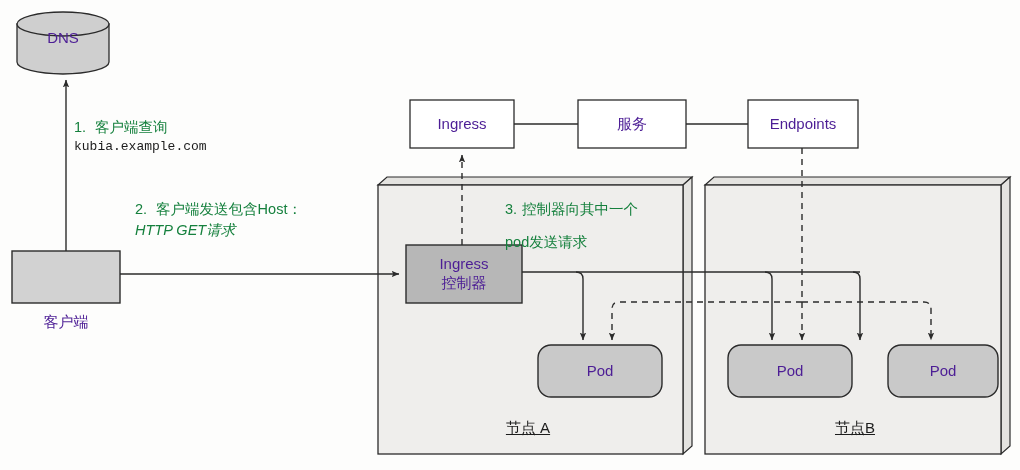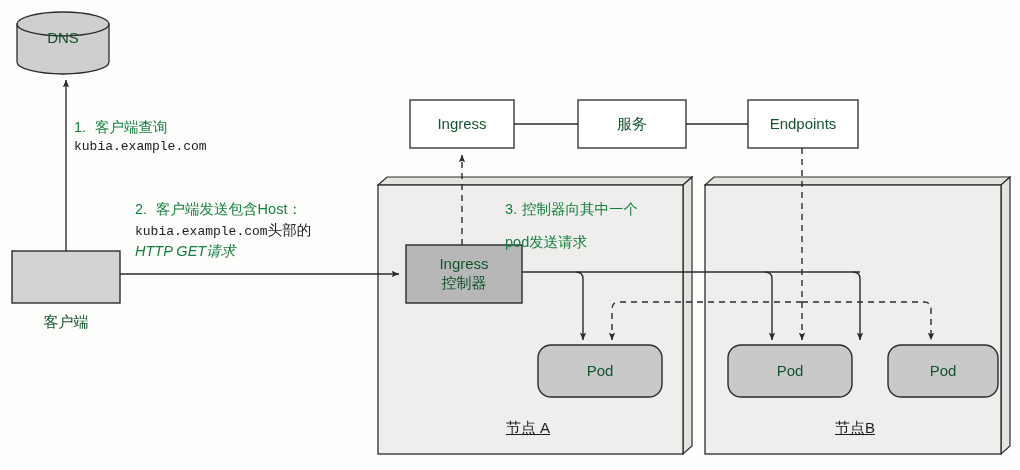--- a/index.html
+++ b/index.html
@@ -24,21 +24,21 @@
     left: 0;
     width: 1020px;
     height: 470px;
   }
   .box-text {
     position: absolute;
     display: flex;
     align-items: center;
     justify-content: center;
     text-align: center;
-    color: #14532d;
+    color: #4c1d95;
     font-family: "Liberation Sans", sans-serif;
     font-size: 15px;
     line-height: 1.25;
     pointer-events: none;
   }
   .node-caption {
     position: absolute;
     font-family: "Liberation Sans", sans-serif;
     font-size: 15px;
     color: #1c1c1c;
@@ -166,21 +166,20 @@
 
   <div class="node-caption" style="left:775px; top:419px; width:160px;">节点B</div>
 
   <div class="step-block" style="left:74px; top:118px;">
     <div class="step-line-sans"><span>1.</span><span style="display:inline-block;width:9px;"></span><span>客户端查询</span></div>
     <div class="step-line-mono" style="margin-top:2px;">kubia.example.com</div>
   </div>
 
   <div class="step-block" style="left:135px; top:200px;">
     <div class="step-line-sans"><span>2.</span><span style="display:inline-block;width:9px;"></span><span>客户端发送包含Host：</span></div>
-    <div class="mixed-line" style="margin-top:2px;"><span class="mono">kubia.example.com</span><span class="sans">头部的</span></div>
     <div class="step-line-sans" style="margin-top:2px;font-style:italic;">HTTP GET请求</div>
   </div>
 
   <div class="step-block" style="left:505px; top:200px;">
     <div class="step-line-sans"><span>3.</span><span style="display:inline-block;width:5px;"></span><span>控制器向其中一个</span></div>
     <div class="step-line-sans" style="margin-top:14px;">pod发送请求</div>
   </div>
 
 </div>
 

